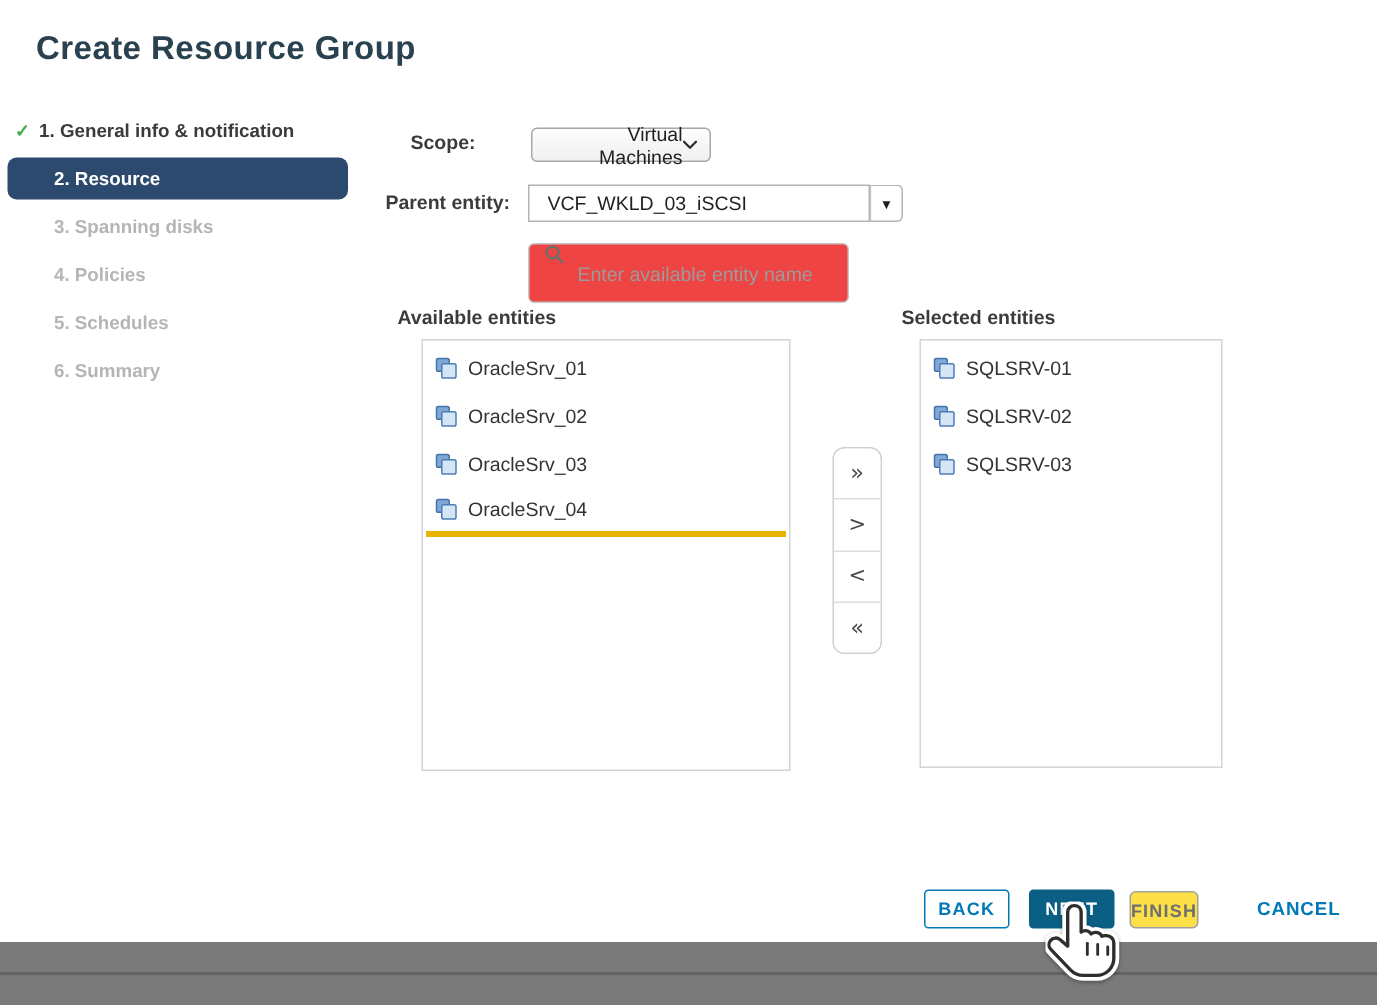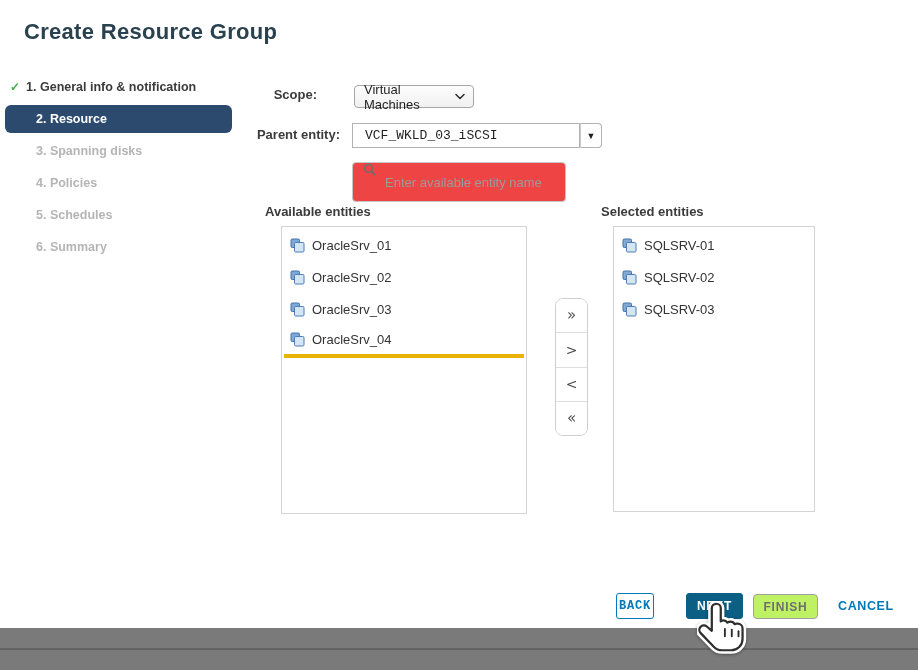--- a/index.html
+++ b/index.html
@@ -20,26 +20,26 @@
 
   
   .flabel { position:absolute; font-size:13px; font-weight:bold; color:#3b3b3b; text-align:right; }
   .lbl-scope { left:240px; top:87px; width:77px; }
   .lbl-parent { left:228px; top:127px; width:112px; }
 
   
   .select { position:absolute; left:354px; top:85px; width:120px; height:23px;
             border:1px solid #a6a6a6; border-radius:4px; background:linear-gradient(#fdfdfd,#f0f0f0);
             display:flex; align-items:center; font-size:13px; color:#1f1f1f; padding:0 8px 0 9px; cursor:pointer; }
-  .select .sel-txt { flex:1; }
+  .select .sel-txt { flex:1;text-align:right; }
 
   
   .combo-input { position:absolute; left:352px; top:123px; width:228px; height:25px;
                  border:1px solid #b3b3b3; background:#fff; font-size:13px; color:#1f1f1f;
-                 padding:0 6px 0 12px; font-family:Liberation Mono, monospace; }
+                 padding:0 6px 0 12px; font-family:Liberation Sans, sans-serif; }
   .combo-btn { position:absolute; left:580px; top:123px; width:22px; height:25px;
                border:1px solid #b3b3b3; border-left:1px solid #c9c9c9; border-radius:0 4px 4px 0;
                background:#fff; display:flex; align-items:center; justify-content:center;
                font-size:9px; color:#1d1d1d; cursor:pointer; }
 
   
   .search { position:absolute; left:352px; top:162px; width:214px; height:40px;
             border:1px solid #c6c6c6; border-radius:4px; background:#ef4444; display:flex; align-items:flex-start; }
   .search svg { margin-left:10px; }
   .search input { border:none; outline:none; flex:1; height:100%; font-size:13px; padding-left:9px;
@@ -65,23 +65,23 @@
               display:flex; flex-direction:column; }
   .transfer button { flex:1; border:none; background:#fff; cursor:pointer; color:#4a4a4a;
                      font-family:"DejaVu Sans", sans-serif; font-size:14px; line-height:1; padding:0; }
   .transfer button + button { border-top:1px solid #dedede; }
   .transfer button.dbl { font-size:15px; }
 
   
   .btn { position:absolute; border-radius:3px; font-size:12px; font-weight:600; letter-spacing:.8px;
          display:flex; align-items:center; justify-content:center; cursor:pointer;
          font-family:"Liberation Sans", sans-serif; }
-  .btn-back { left:616px; top:593px; width:38px; height:26px; background:#fff; border:1px solid #0079b8; color:#0079b8;font-family:Liberation Mono, monospace; }
+  .btn-back { left:616px; top:593px; width:57px; height:26px; background:#fff; border:1px solid #0079b8; color:#0079b8; }
   .btn-next { left:686px; top:593px; width:57px; height:26px; background:#0b5e84; border:1px solid #0b5e84; color:#fff; }
-  .btn-finish { left:753px; top:594px; width:65px; height:25px; background:#bef264; border:1px solid #a0a0a0;
+  .btn-finish { left:753px; top:594px; width:46px; height:25px; background:#fde047; border:1px solid #a0a0a0;
                 color:#6f6f6f; border-radius:4px; cursor:default; }
   .btn-cancel { left:838px; top:596px; height:20px; background:transparent; border:none; color:#0079b8;
                 letter-spacing:.6px; font-size:12.5px; }
 
   
   .bottom-bar { position:absolute; left:0; top:628px; width:918px; height:42px; background:#7a7a7a; }
   .bottom-bar .seam { position:absolute; left:0; top:20px; width:100%; height:2px; background:#636363; }
 
   
   .cursor { position:absolute; left:697px; top:601px; width:52px; height:62px; pointer-events:none;

